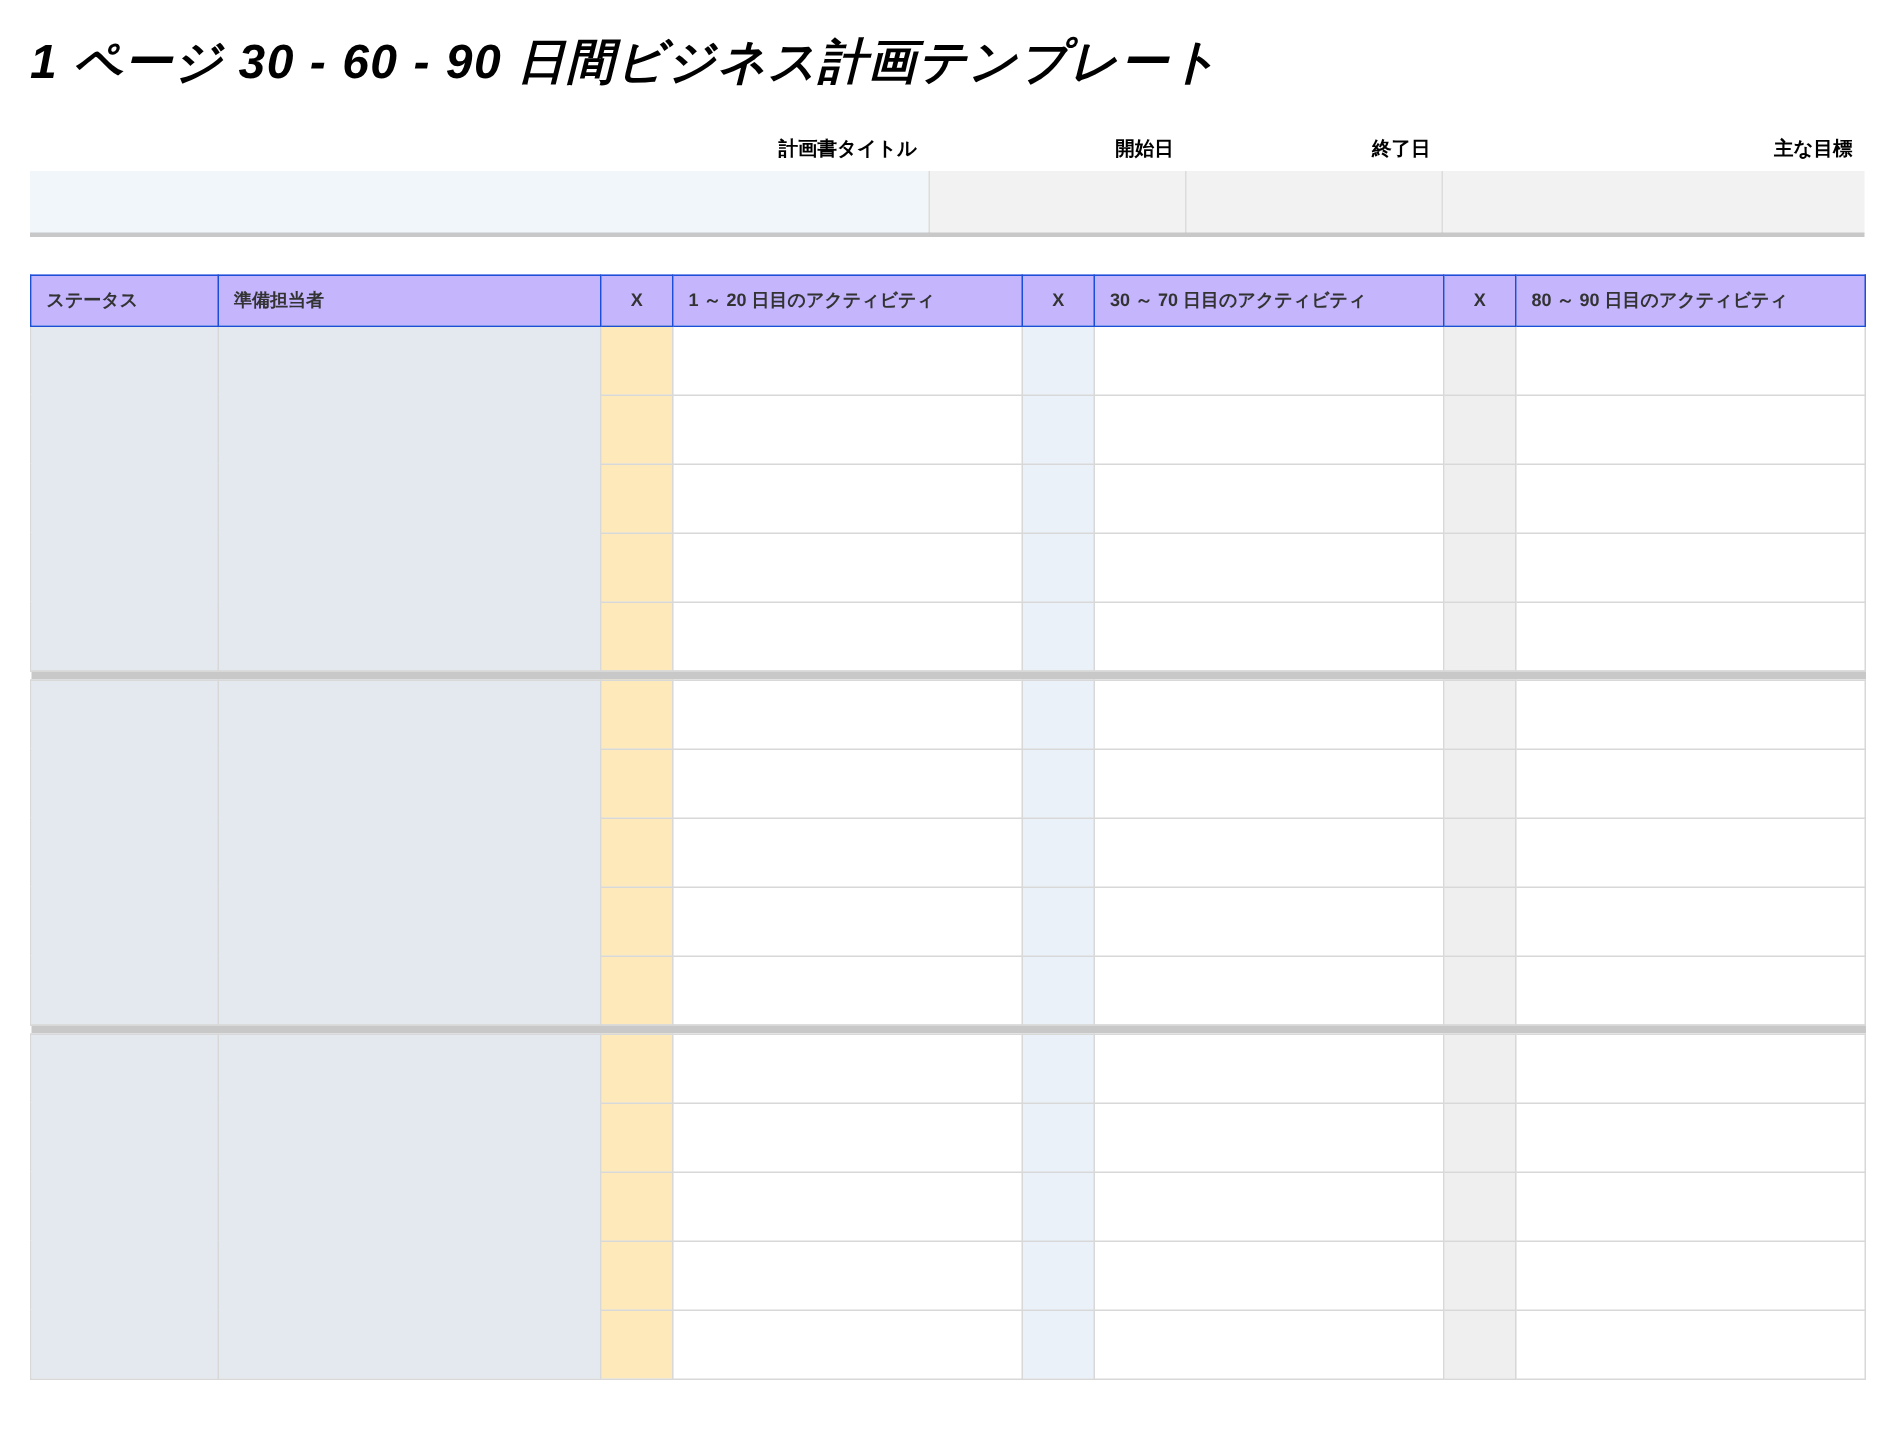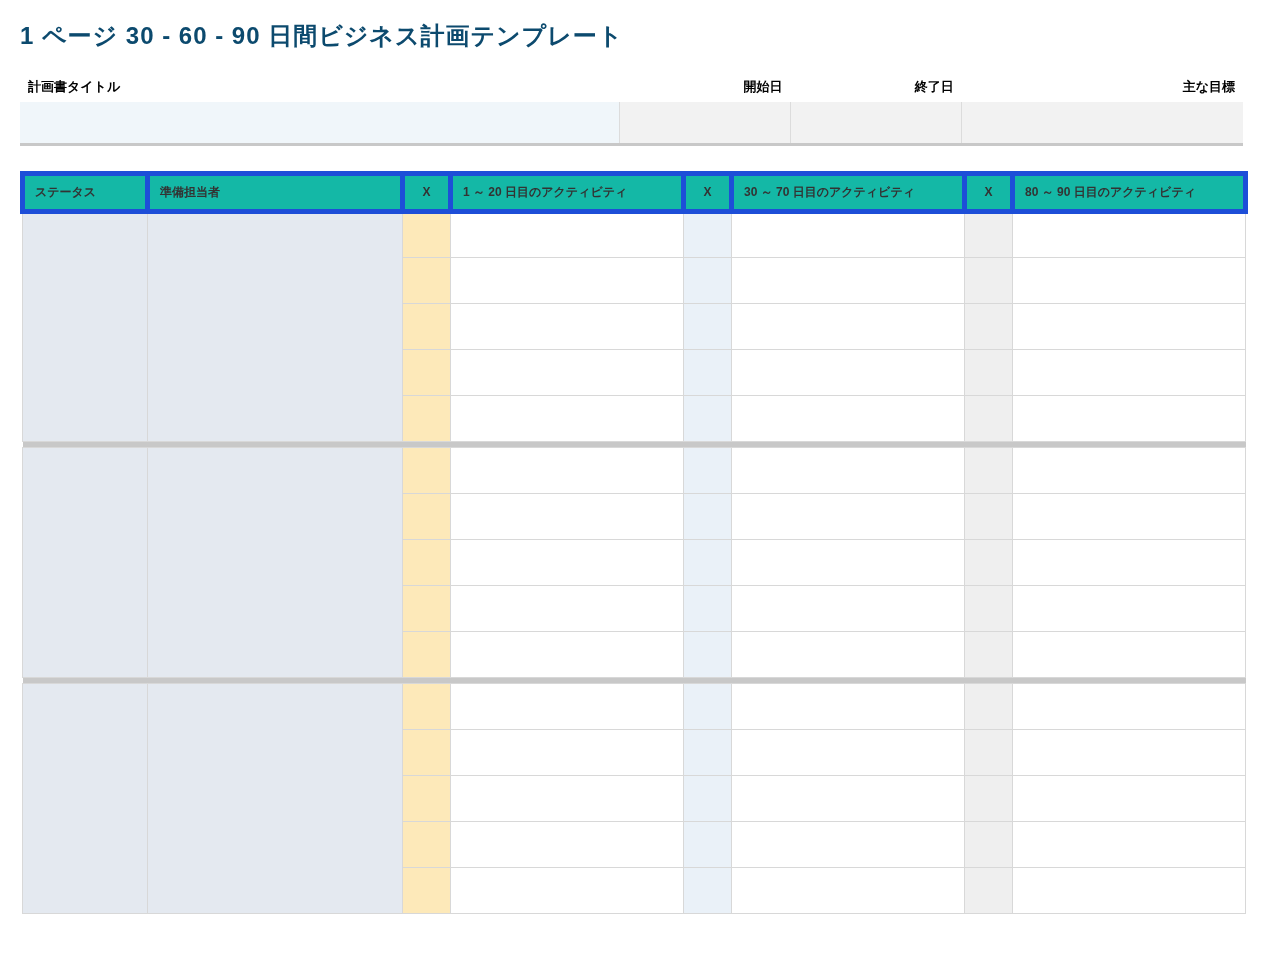--- a/index.html
+++ b/index.html
@@ -3,34 +3,35 @@
   <meta charset="utf-8">
   <style>
     * { box-sizing: border-box; margin: 0; padding: 0; }
     body {
       font-family: "Hiragino Kaku Gothic Pro", "Yu Gothic", Meiryo, sans-serif;
       background: #fff;
       padding: 20px;
       width: 1263px;
     }
     .page-title {
-      font-size: 24px;
+      font-size: 32px;
       font-weight: bold;
-      color: #0c4a6e;
+      color: #000000;
       margin-bottom: 20px;
       letter-spacing: 1px;
+      font-style: italic;
     }
     .header-table {
       width: 100%;
       border-collapse: collapse;
       margin-bottom: 25px;
       border-bottom: 3px solid #c8c8c8;
     }
     .header-table th {
-      text-align: left;
+      text-align: right;
       font-size: 13px;
       font-weight: bold;
       padding: 6px 8px;
       background: #fff;
     }
     .header-table th.centered {
       text-align: right;
     }
     .header-table td {
       height: 42px;
@@ -55,22 +56,22 @@
       width: 100%;
       border-collapse: collapse;
       table-layout: fixed;
     }
     .plan-table col.c-status { width: 125px; }
     .plan-table col.c-goal   { width: 255px; }
     .plan-table col.c-x      { width: 48px; }
     .plan-table col.c-act    { width: 233px; }
 
     .plan-table thead th {
-      background: #14b8a6;
-      border: 5px solid #1d4ed8;
+      background: #c4b5fd;
+      border: 1px solid #1d4ed8;
       font-size: 12px;
       font-weight: bold;
       text-align: left;
       padding: 8px 10px;
       color: #333;
     }
     .plan-table thead th.xcol {
       text-align: center;
     }
 

